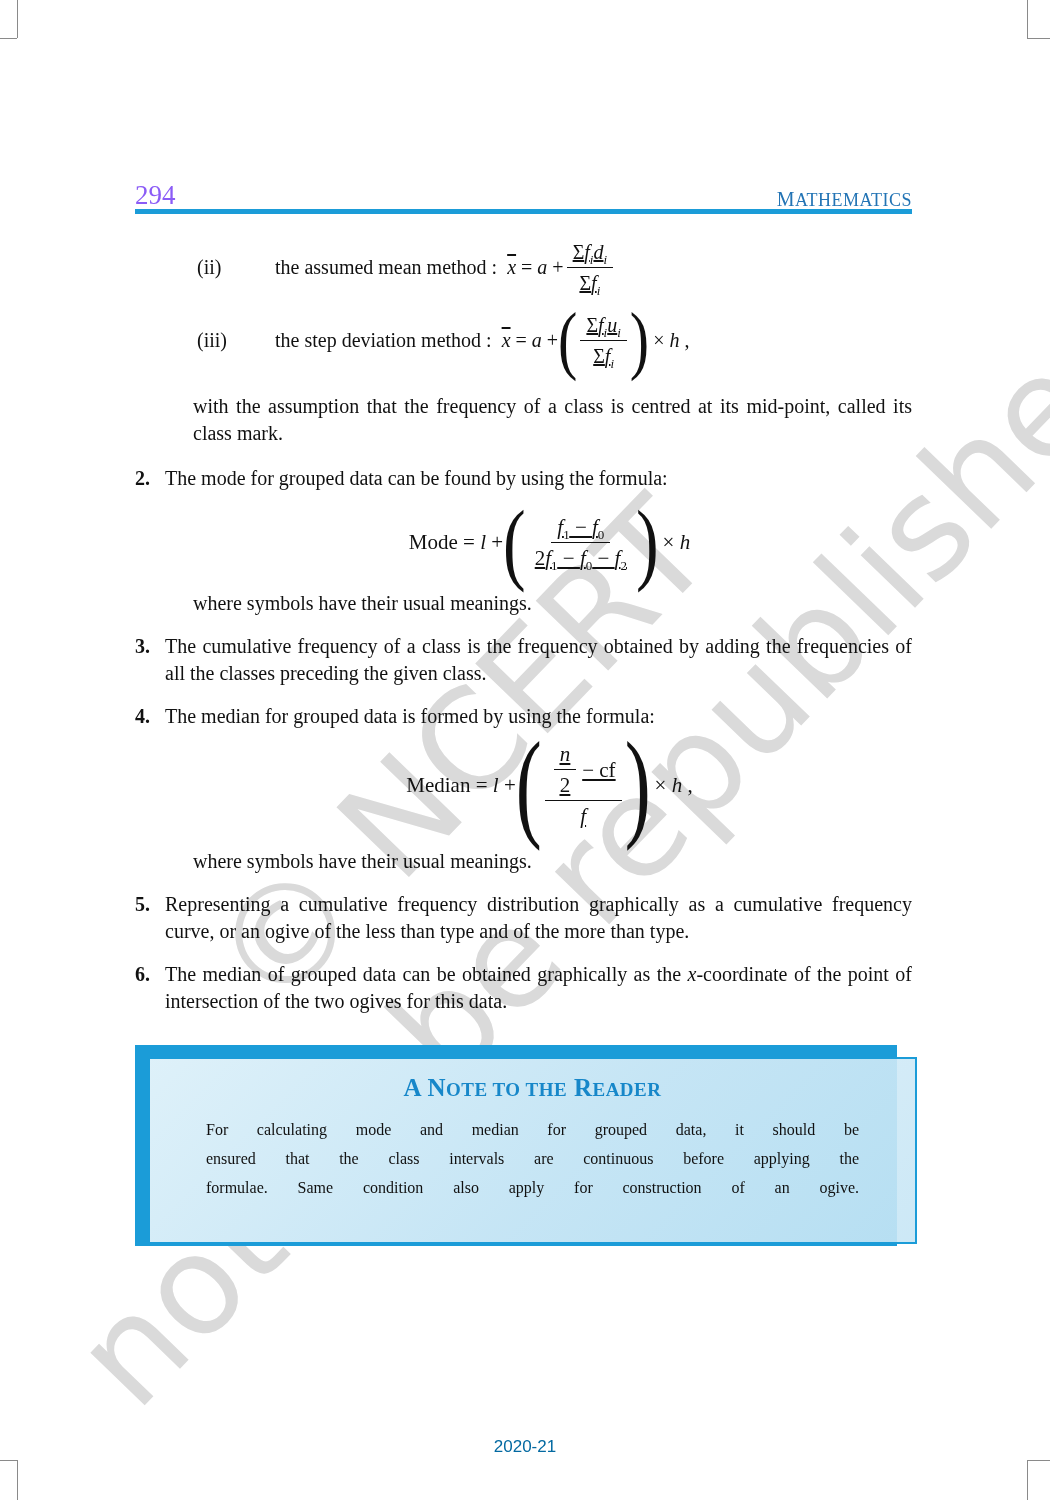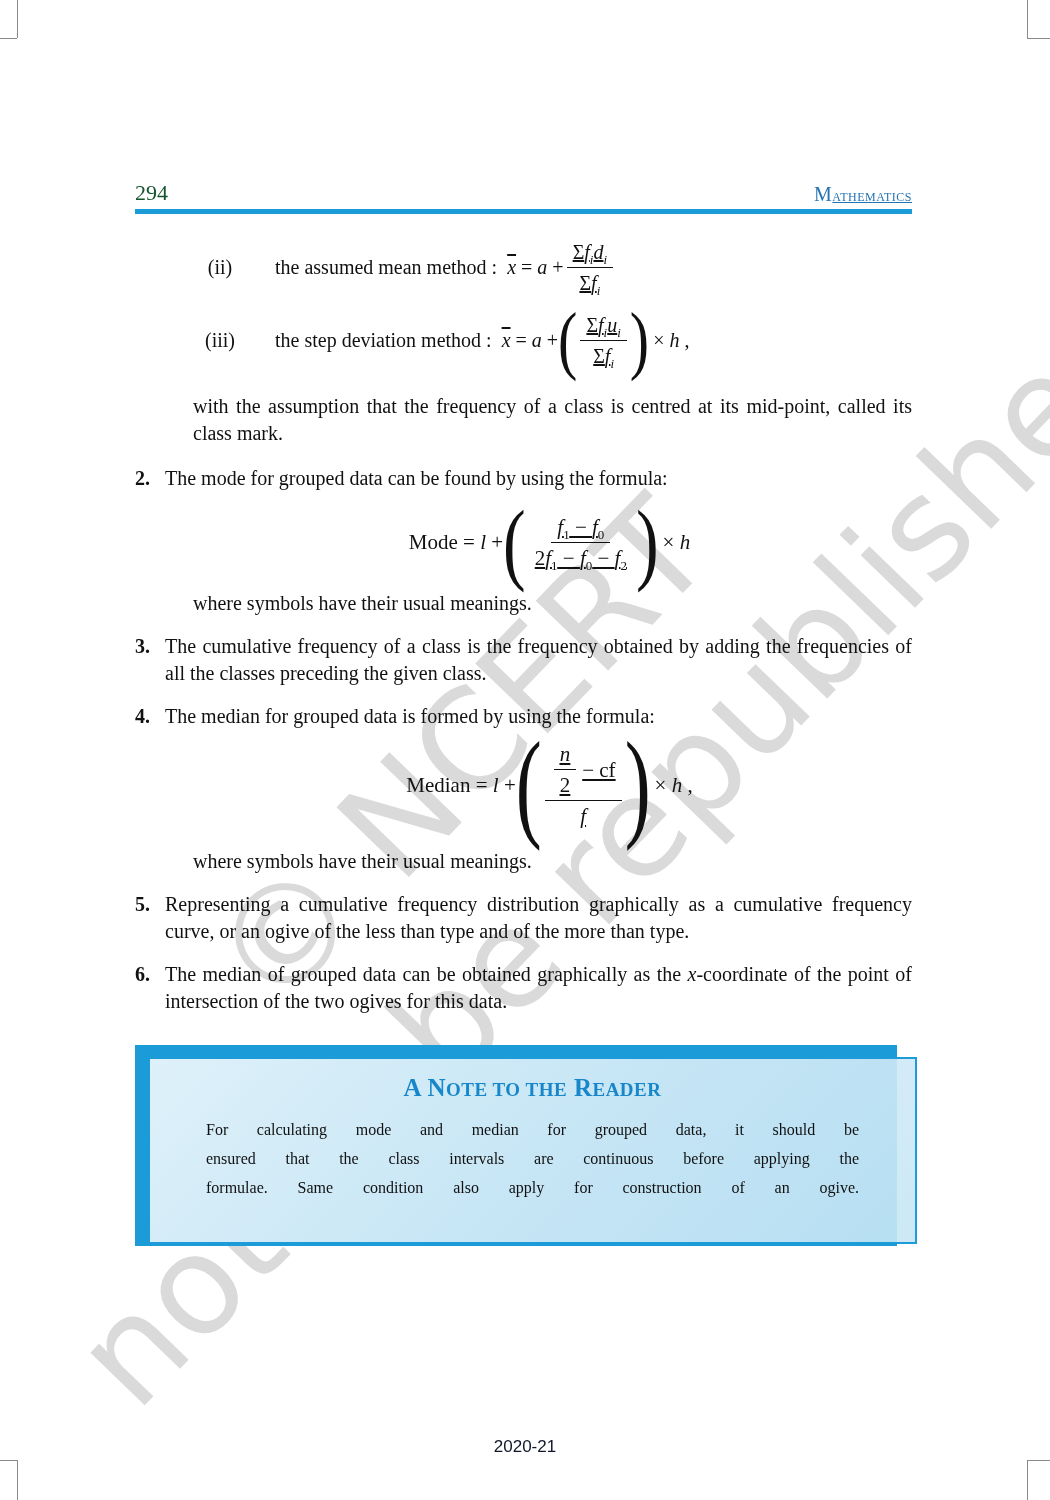--- a/index.html
+++ b/index.html
@@ -8,30 +8,30 @@
   
   .cm{position:absolute;background:#8a8a8a;z-index:4;}
   
   .watermark{position:absolute;left:-175px;top:640px;width:1400px;z-index:1;
              transform:rotate(-46deg);color:#dadada;
              font-family:"DejaVu Sans",sans-serif;font-size:138px;line-height:1.28;
              text-align:center;white-space:nowrap;pointer-events:none;}
   
   .header{position:absolute;left:135px;top:180px;width:777px;display:flex;
           justify-content:space-between;align-items:flex-end;z-index:2;}
-  .pgnum{font-size:22px;color:#14532d;}
+  .pgnum{font-size:27px;color:#8b5cf6;}
   .subject{font-size:20px;color:#2374b5;letter-spacing:.5px;}
-  .subject .hsc{font-size:12px;text-decoration:underline;}
+  .subject .hsc{font-size:18px;}
   .rule{position:absolute;left:135px;top:209px;width:777px;height:5px;background:#1b9cd8;z-index:2;}
   
   .content{position:absolute;left:135px;top:240px;width:777px;font-size:20px;
            line-height:27px;z-index:2;}
   .mrow{display:flex;align-items:center;}
   .row-ind{margin-left:62px;}
-  .ilabel{width:46px;flex:none;text-align:center;}
+  .ilabel{width:46px;flex:none;}
   .mtext{margin-right:10px;white-space:nowrap;margin-left:32px;}
   .math{white-space:nowrap;}
   .frac{display:inline-flex;flex-direction:column;align-items:center;text-align:center;
         vertical-align:middle;margin:0 3px;line-height:24px;text-decoration:underline;}
   .frac .num{border-bottom:1.5px solid #111;padding:0 6px 3px;}
   .frac .den{padding:3px 6px 0;}
   .nrow{display:inline-flex;align-items:center;}
   sub{font-size:13px;line-height:0;}
   .ov{text-decoration:overline;}
   .paren{display:inline-block;line-height:1;font-weight:400;vertical-align:middle;}
@@ -53,21 +53,21 @@
   .nb-front{position:absolute;left:13px;top:12px;width:769px;height:187px;box-sizing:border-box;
             border:2px solid #1b9cd8;
             background:linear-gradient(135deg,rgba(243,250,253,.90) 0%,rgba(216,237,248,.90) 55%,rgba(199,230,245,.90) 100%);}
   .nb-title{margin-top:15px;text-align:center;font-weight:bold;font-size:25px;color:#1787c9;
             letter-spacing:.5px;}
   .nb-title .sc{font-size:19px;}
   .nb-body{margin:13px 56px 0;font-size:16px;line-height:29px;}
   .nb-line{text-align:justify;text-align-last:justify;}
   
   .footer{position:absolute;left:0;top:1437px;width:100%;text-align:center;z-index:2;
-          font-family:"Liberation Sans",sans-serif;font-size:17px;color:#0f172a;}
+          font-family:"Liberation Sans",sans-serif;font-size:17px;color:#0369a1;}
 </style>
 </head>
 <body>
 
 <div class="page">
 
   <div>
     <div class="cm" style="left:17px;top:0;width:1px;height:38px;"></div>
     <div class="cm" style="left:0;top:38px;width:17px;height:1px;"></div>
     <div class="cm" style="left:1027px;top:0;width:1px;height:38px;"></div>

